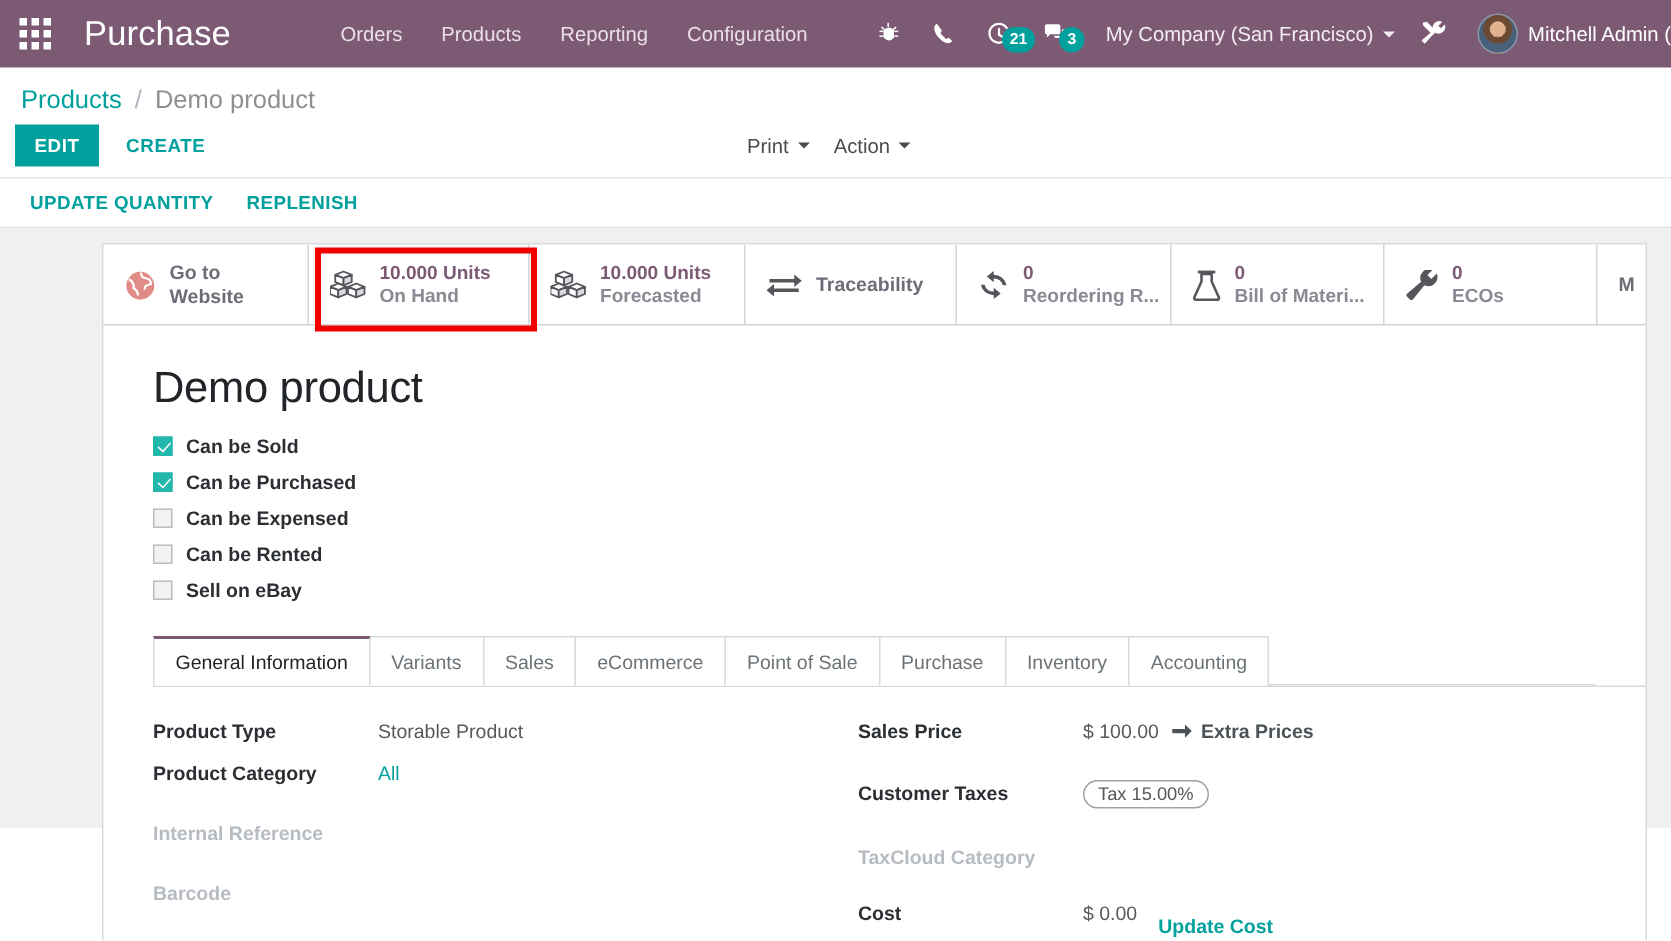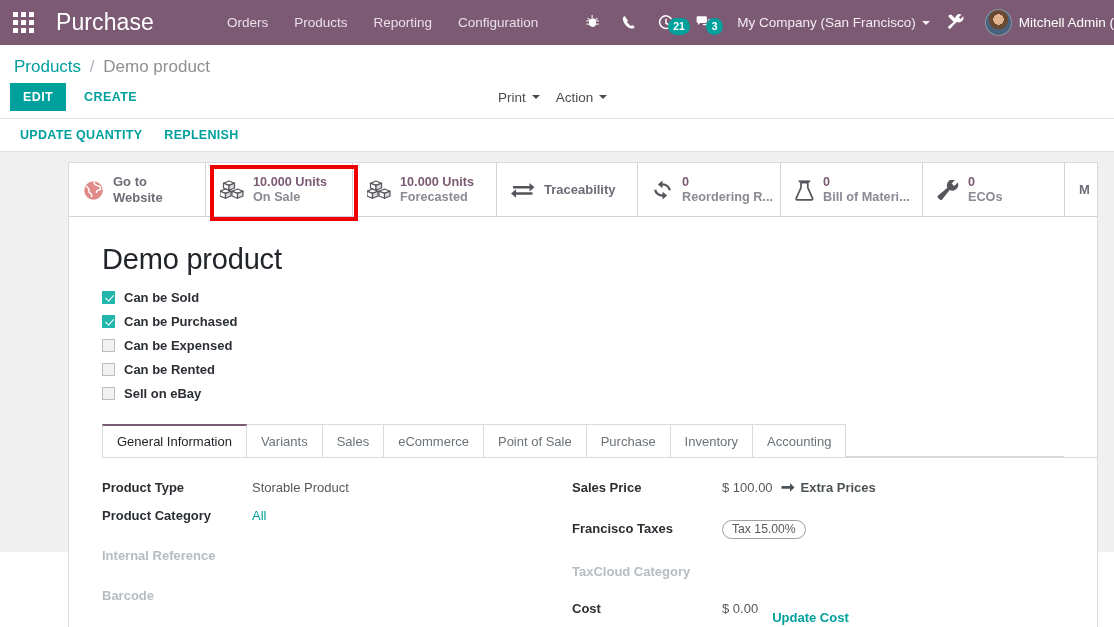--- a/index.html
+++ b/index.html
@@ -459,21 +459,21 @@
               <path d="M0 11.2 L5.5 13.4 L5.5 18.2 L0 16 Z"></path>
               <path d="M11 11.2 L5.5 13.4 L5.5 18.2 L11 16 Z" fill="#d9dadd"></path>
               <path d="M17.5 9 L23 11.2 L17.5 13.4 L12 11.2 Z"></path>
               <path d="M12 11.2 L17.5 13.4 L17.5 18.2 L12 16 Z"></path>
               <path d="M23 11.2 L17.5 13.4 L17.5 18.2 L23 16 Z" fill="#d9dadd"></path>
             </g>
           </svg>
         </span>
         <span class="stat-txt">
           <span class="stat-v" style="display:block">10.000 Units</span>
-          <span class="stat-l" style="display:block">On Sale</span>
+          <span class="stat-l" style="display:block">On Hand</span>
         </span>
       </div>
 
       <div class="stat-btn w3">
         <span class="stat-icon">
           <svg width="24" height="20" viewBox="0 0 24 20">
             <g fill="#fff" stroke="#54565b" stroke-width="1.2" stroke-linejoin="round">
               <path d="M9 1 L14.5 3.2 L9 5.4 L3.5 3.2 Z"></path>
               <path d="M3.5 3.2 L9 5.4 L9 10.2 L3.5 8 Z"></path>
               <path d="M14.5 3.2 L9 5.4 L9 10.2 L14.5 8 Z" fill="#d9dadd"></path>
@@ -625,21 +625,21 @@
             <span class="arrow-link">
               <svg width="14" height="11" viewBox="0 0 14 11" fill="#4c5357">
                 <path d="M0.5 4 L9 4 L9 1 L13.5 5.4 L9 9.8 L9 6.8 L0.5 6.8 Z"></path>
               </svg>
               <span>Extra Prices</span>
             </span>
           </div>
         </div>
 
         <div class="f-row">
-          <div class="f-label">Francisco Taxes</div>
+          <div class="f-label">Customer Taxes</div>
           <div class="f-val">
             <span class="pill">Tax 15.00%</span>
           </div>
         </div>
 
         <div class="f-row">
           <div class="f-label muted">TaxCloud Category</div>
           <div class="f-val"></div>
         </div>
 

